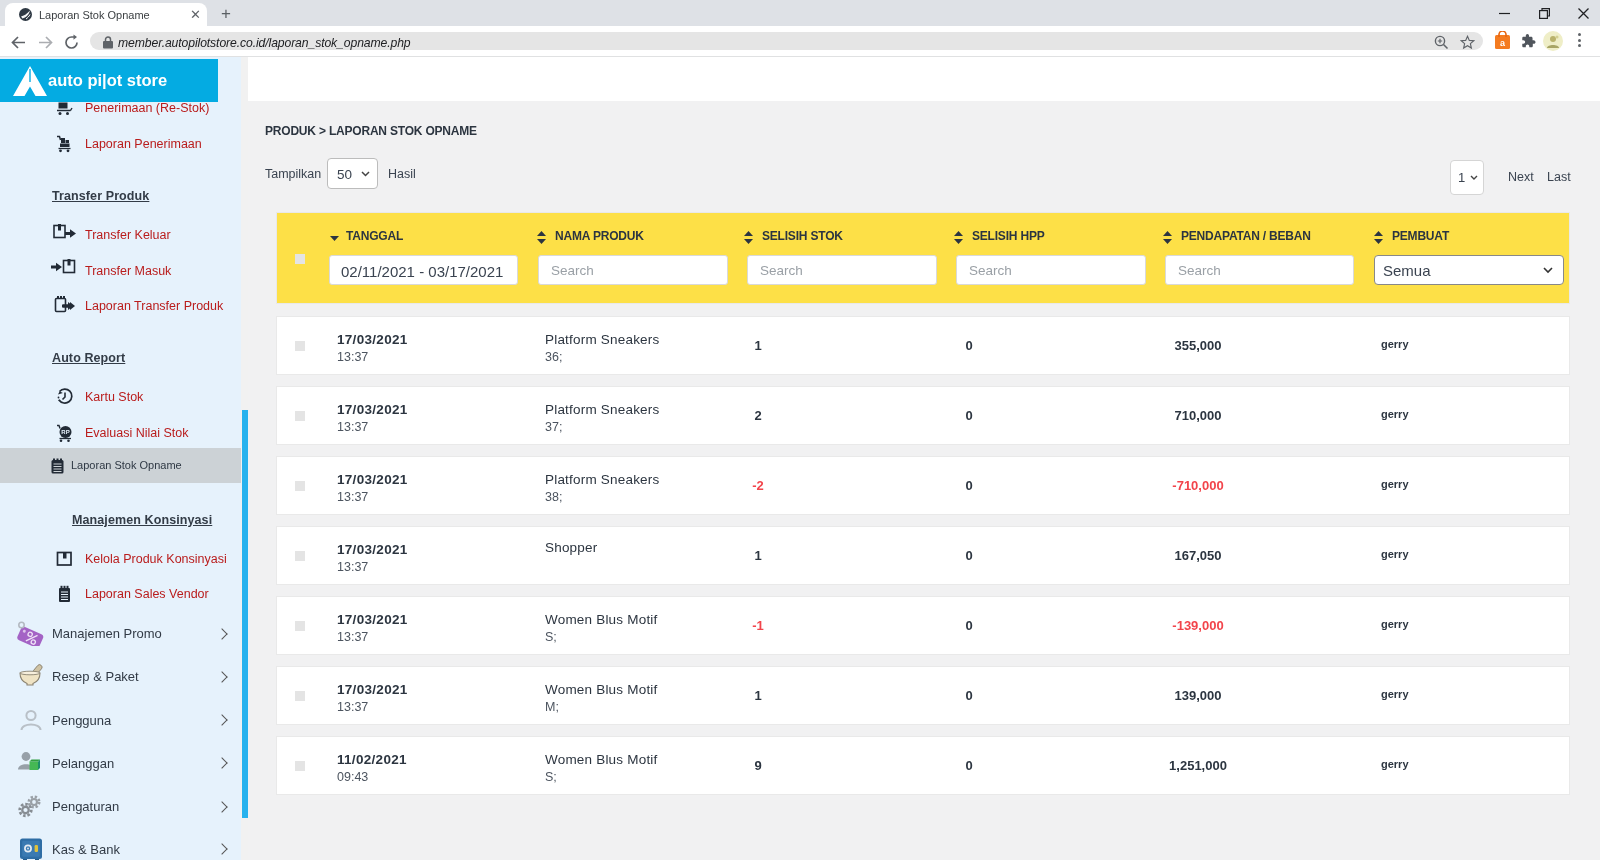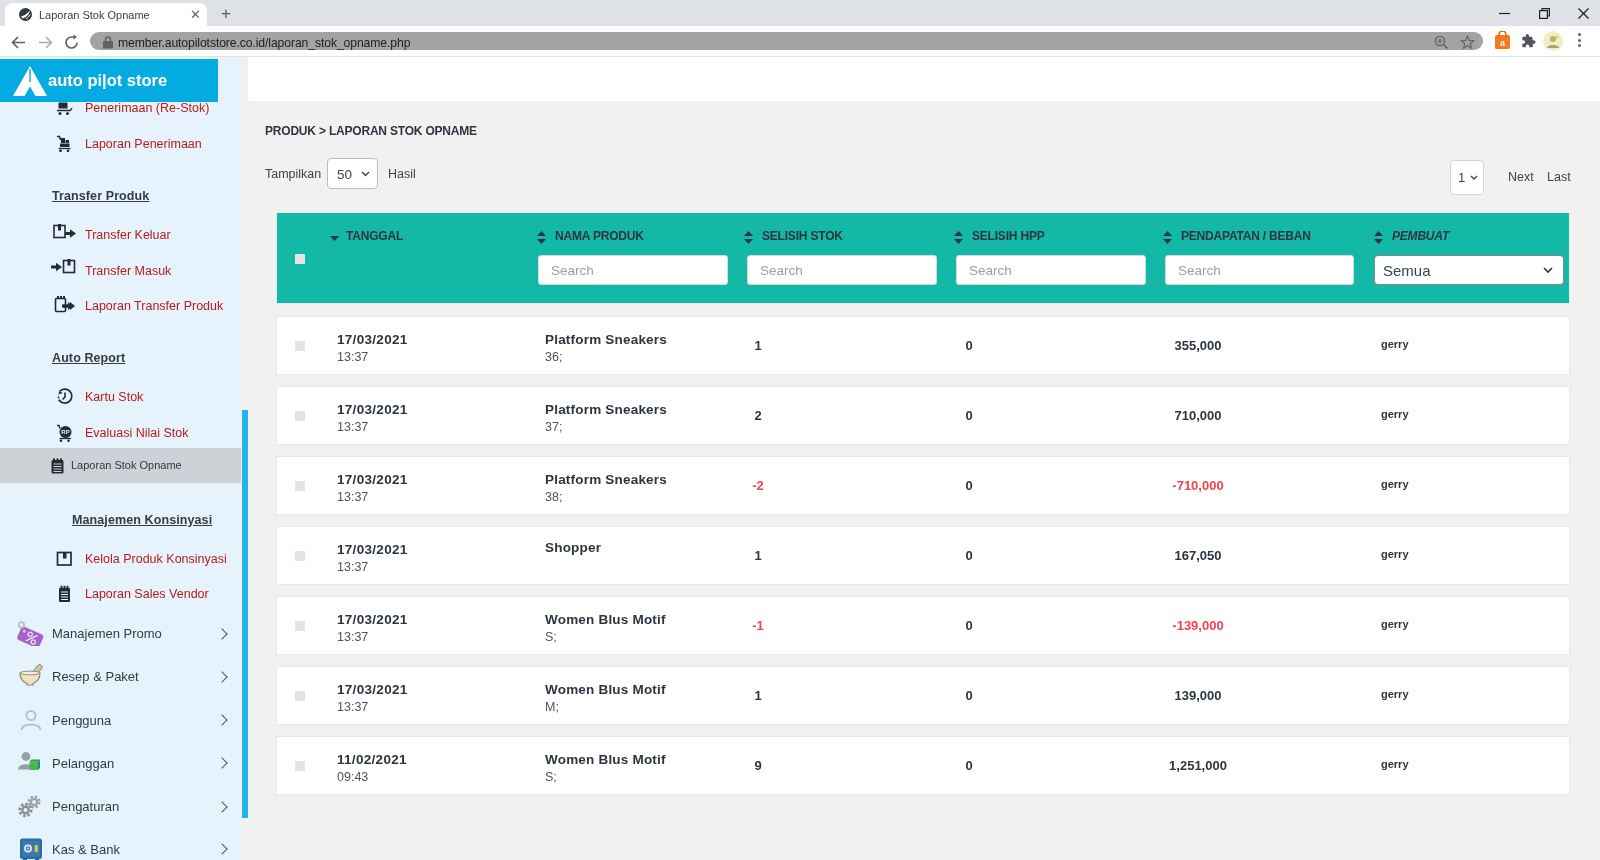--- a/index.html
+++ b/index.html
@@ -11,21 +11,21 @@
   #tab { position:absolute; left:5px; top:3px; width:202px; height:23px; background:#fff; border-radius:8px 8px 0 0; }
   #tab .fav { position:absolute; left:14px; top:5px; width:13px; height:13px; }
   #tab .fav svg { position:absolute; left:0; top:0; }
   #tab .title { position:absolute; left:34px; top:6px; font-size:11px; color:#3c4043; letter-spacing:0px; }
   #tab .x { position:absolute; left:184px; top:5px; width:13px; height:13px; color:#5f6368; font-size:13px; line-height:13px; text-align:center; }
   #newtab { position:absolute; left:218px; top:6px; width:16px; height:16px; color:#5a5f64; font-size:17px; line-height:15px; text-align:center; }
   .winctl { position:absolute; top:0; height:26px; display:flex; align-items:center; justify-content:center; color:#202124; }
   
   #toolbar { position:absolute; left:0; top:26px; width:1600px; height:31px; background:#fff; border-bottom:1px solid #e0e1e2; }
   .tbico { position:absolute; top:0; }
-  #omni { position:absolute; left:90px; top:6px; width:1393px; height:18px; background:#a3a3a3; border-radius:10px; }
+  #omni { position:absolute; left:90px; top:6px; width:1393px; height:18px; background:#e5e5e5; border-radius:10px;font-style:italic; }
   #omni .url { position:absolute; left:28px; top:3.5px; font-size:12.2px; color:#202124; letter-spacing:-0.1px; }
 
   
   #app { position:absolute; left:0; top:57px; width:1600px; height:803px; background:#fff; }
   #main { position:absolute; left:248px; top:44px; width:1352px; height:759px; background:#f1f1f2; }
 
   
   #sidebar { position:absolute; left:0; top:0; width:248px; height:803px; background:#e6f2fc; }
   #sbtrack { position:absolute; left:241px; top:0; width:7px; height:803px; background:#f1f1f1; }
   #sbthumb { position:absolute; left:242px; top:353px; width:6px; height:408px; background:#27b2ee; }
@@ -36,29 +36,29 @@
   .sbt { position:absolute; left:52px; font-size:13px; color:#323b46; }
   .chev { position:absolute; left:218px; width:8px; height:8px; border-top:1.6px solid #555; border-right:1.6px solid #555; transform:rotate(45deg); }
   .sico { position:absolute; }
   #active { position:absolute; left:0; top:391px; width:241px; height:35px; background:#ccd2d6; }
   #active .t { position:absolute; left:71px; top:11px; font-size:11px; color:#2e3844; }
 
   
   #crumb { position:absolute; left:17px; top:23px; font-size:12px; font-weight:bold; color:#2c3540; letter-spacing:-0.2px; }
   .lbl { font-size:12.5px; color:#3a4350; }
   select.box, .selbox { background:#fff; border:1px solid #bcbcbc; border-radius:4px; }
-  #card-head { position:absolute; left:28px; top:111px; width:1294px; height:92px; background:#14b8a6; border:1px solid #e9e9e9; }
+  #card-head { position:absolute; left:28px; top:111px; width:1294px; height:92px; background:#fde047; border:1px solid #e9e9e9; }
   .col-h { position:absolute; top:16px; font-size:12px; font-weight:bold; color:#2c3540; letter-spacing:-0.2px; }
   .finput { position:absolute; top:42px; height:30px; background:#fff; border:1px solid #d9d9d9; border-radius:3px; font-size:13.5px; color:#3a4350; }
   .ph { color:#9aa0a6; }
   .cb { position:absolute; width:10px; height:10px; background:#e4e4e4; }
   .row { position:absolute; left:28px; width:1294px; height:59px; background:#fff; border:1px solid #e9e9e9; }
   .row .d1 { position:absolute; left:60px; top:15px; font-size:13.5px; font-weight:bold; color:#2c3540; letter-spacing:0.3px; }
   .row .d2 { position:absolute; left:60px; top:33px; font-size:12.5px; color:#4c545f; }
-  .row .p1 { position:absolute; left:268px; top:15px; font-size:13.5px; font-weight:bold; color:#2c3540; letter-spacing:0.2px; }
+  .row .p1 { position:absolute; left:268px; top:15px; font-size:13.5px; font-weight:normal; color:#2c3540; letter-spacing:0.2px; }
   .row .p2 { position:absolute; left:268px; top:33px; font-size:12.5px; color:#4c545f; }
   .row .v { position:absolute; top:21px; font-size:13px; font-weight:bold; color:#2c3540; width:80px; text-align:center; }
   .row .vg { position:absolute; left:1104px; top:21px; font-size:11px; font-weight:bold; color:#2c3540; }
   .red { color:#f2444b !important; }
   .sortud { position:absolute; top:18px; }
 </style>
 </head>
 <body>
 
 <div id="tabstrip">
@@ -343,23 +343,26 @@
       <div class="col-h" style="left:695px;">SELISIH HPP</div>
       <svg class="sortud" style="left:886px;" width="9" height="13">
           <path d="M0 5 H9 L4.5 0 Z" fill="#2c3540"></path>
           <path d="M0 8 H9 L4.5 13 Z" fill="#2c3540"></path>
         </svg>
       <div class="col-h" style="left:904px;">PENDAPATAN / BEBAN</div>
       <svg class="sortud" style="left:1097px;" width="9" height="13">
           <path d="M0 5 H9 L4.5 0 Z" fill="#2c3540"></path>
           <path d="M0 8 H9 L4.5 13 Z" fill="#2c3540"></path>
         </svg>
-      <div class="col-h" style="left:1115px;font-style:italic;">PEMBUAT</div>
+      <div class="col-h" style="left:1115px;">PEMBUAT</div>
 
       <div class="cb" style="left:18px;top:41px;"></div>
+      <div class="finput" style="left:52px;width:189px;">
+          <span style="position:absolute;left:11px;top:7px;font-size:15px;letter-spacing:0px;">02/11/2021 - 03/17/2021</span>
+        </div>
       <div class="finput" style="left:261px;width:190px;">
           <span class="ph" style="position:absolute;left:12px;top:7px;">Search</span>
         </div>
       <div class="finput" style="left:470px;width:190px;">
           <span class="ph" style="position:absolute;left:12px;top:7px;">Search</span>
         </div>
       <div class="finput" style="left:679px;width:190px;">
           <span class="ph" style="position:absolute;left:12px;top:7px;">Search</span>
         </div>
       <div class="finput" style="left:888px;width:189px;">

